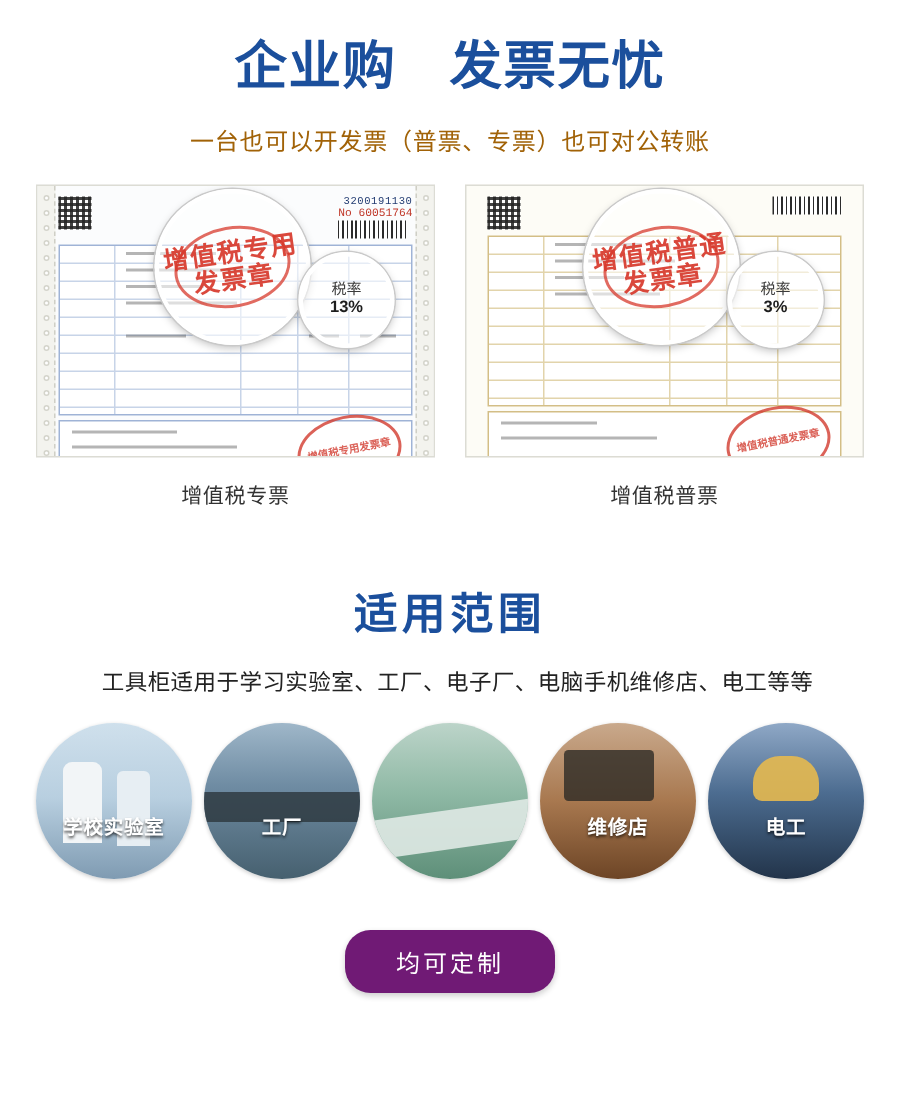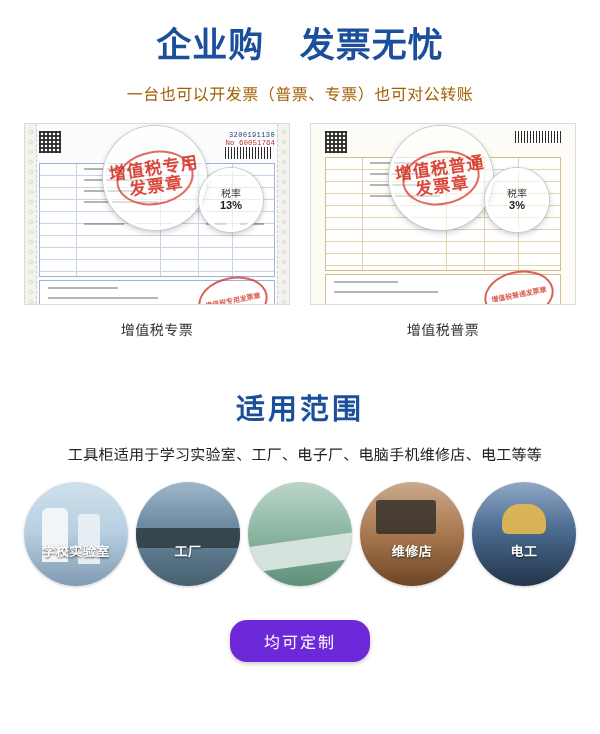--- a/index.html
+++ b/index.html
@@ -317,21 +317,21 @@
     letter-spacing: .5px;
   }
 
   
   .custom-wrap {
     text-align: center;
     margin-top: 34px;
   }
   .custom-btn {
     display: inline-block;
-    background: #6d28d9;
+    background: #701a75;
     color: #fff;
     font-size: 16px;
     letter-spacing: 2px;
     padding: 9px 34px;
     border-radius: 17px;
     box-shadow: 0 2px 4px rgba(0,0,0,.2);
     cursor: pointer;
   }
 </style>
 </head>

